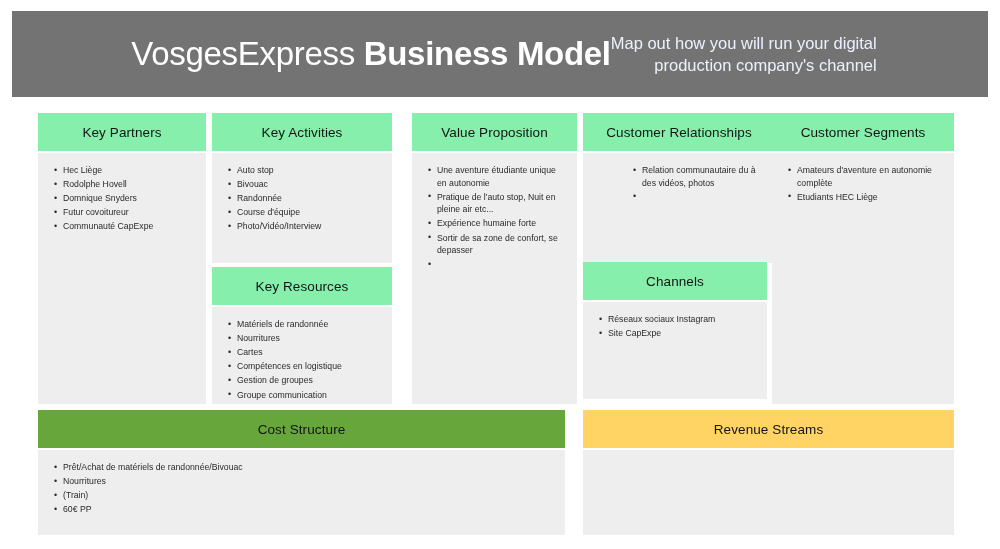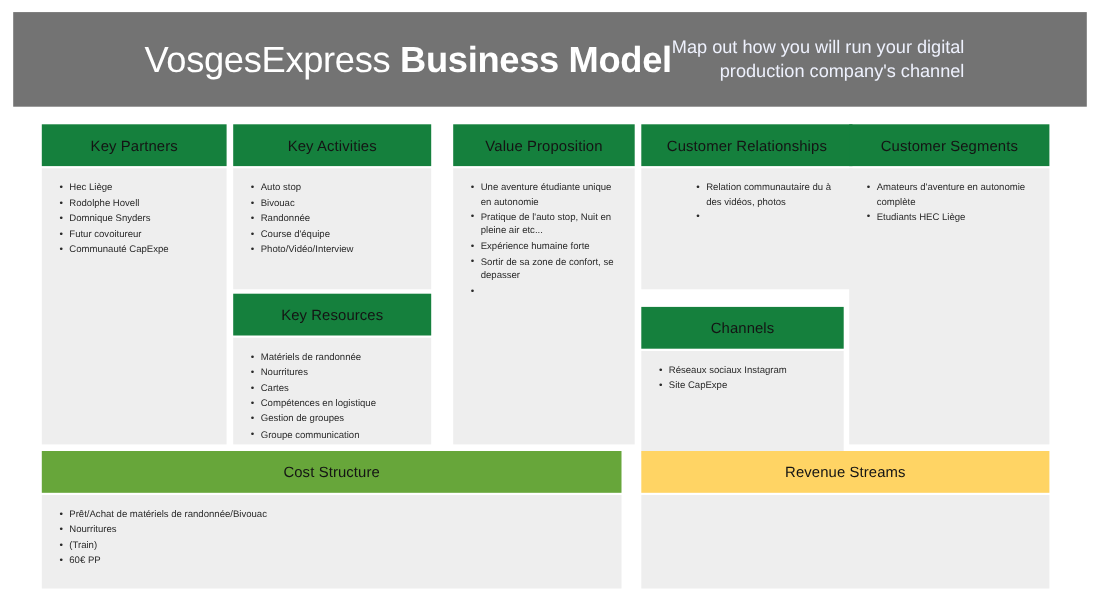--- a/index.html
+++ b/index.html
@@ -73,21 +73,21 @@
     width: 100%;
     display: flex;
     align-items: center;
     justify-content: center;
     color: #141414;
     font-size: 13.5px;
     font-weight: 400;
     letter-spacing: 0.1px;
     text-align: center;
   }
-  .block-header.pink   { background: #15803d; height: 38px; }
+  .block-header.pink   { background: #86efac; height: 38px; }
   .block-header.green  { background: #67a63a; height: 38px; }
   .block-header.yellow { background: #ffd464; height: 38px; }
 
   .block-body {
     box-sizing: border-box;
     width: 100%;
     background: #eeeeee;
     padding: 11px 10px 10px 10px;
     overflow: hidden;
   }
@@ -206,21 +206,21 @@
       </div>
       <div class="gap-2"></div>
       <div class="block-body" style="height:110px;padding-left:44px;">
         <ul>
           <li>Relation communautaire du à des vidéos, photos</li>
           <li class="empty-bullet"></li>
         </ul>
       </div>
     </div>
 
-    <div class="block" style="left:545px; top:166px; width:184px; height:137px;">
+    <div class="block" style="left:545px; top:149px; width:184px; height:137px;">
       <div class="block-header pink">
         <span>Channels</span>
       </div>
       <div class="gap-2"></div>
       <div class="block-body" style="height:97px;">
         <ul>
           <li>Réseaux sociaux Instagram</li>
           <li>Site CapExpe</li>
         </ul>
       </div>

